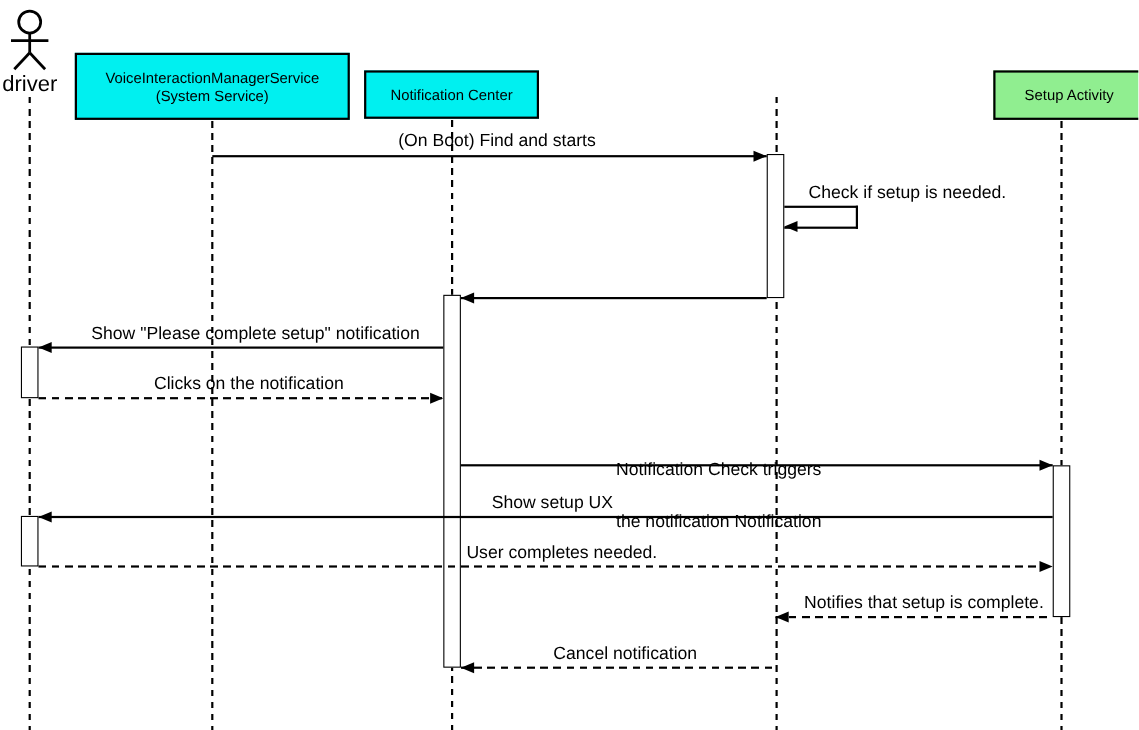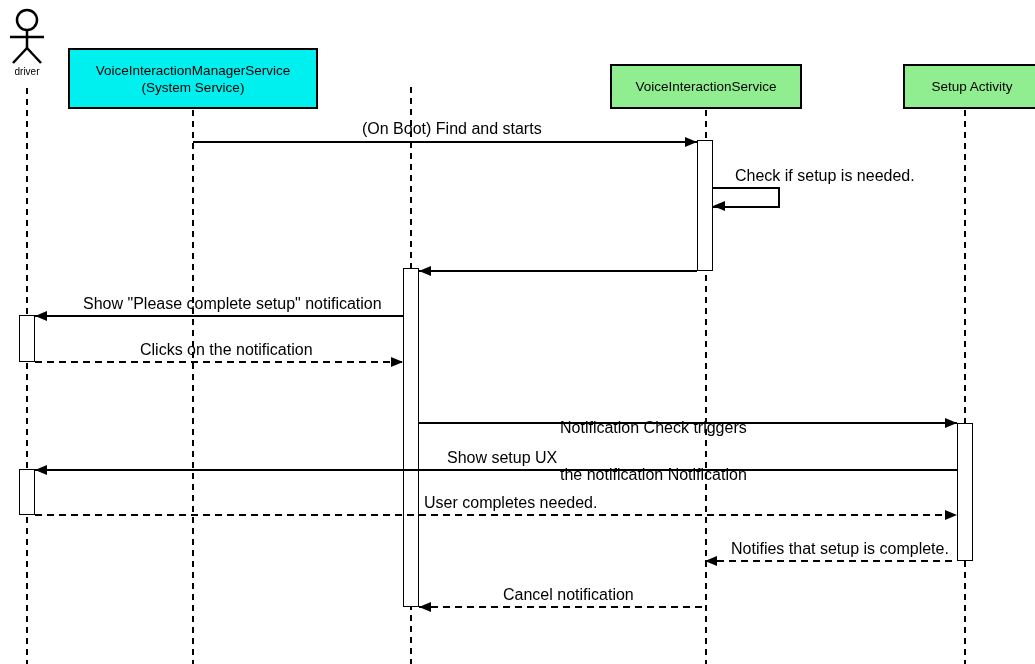--- a/index.html
+++ b/index.html
@@ -28,21 +28,21 @@
   .ah{position:absolute;width:0;height:0;border-top:5px solid transparent;border-bottom:5px solid transparent;z-index:4;}
   .ah.r{border-left:12px solid #000;}
   .ah.l{border-right:12px solid #000;}
   .selfloop{
     position:absolute;border:2px solid #000;border-left:none;background:transparent;z-index:3;
   }
   .mlabel{
     position:absolute;font-size:16px;line-height:15.5px;white-space:pre;z-index:5;background:transparent;
   }
   .actor{position:absolute;left:0;top:0;width:54px;z-index:2;}
-  .actor-label{position:absolute;left:2px;top:66px;width:50px;text-align:center;font-size:10px;}
+  .actor-label{position:absolute;left:2px;top:66px;width:50px;text-align:center;font-size:20px;}
 </style>
 </head>
 <body>
 
 <div class="canvas">
 
   <div class="lifeline" style="left:26px;top:88px;height:576px"></div>
   <div class="lifeline" style="left:192px;top:88px;height:576px"></div>
   <div class="lifeline" style="left:410px;top:87px;height:577px"></div>
   <div class="lifeline" style="left:705px;top:88px;height:576px"></div>
@@ -56,22 +56,22 @@
       <line x1="22" y1="41" x2="8" y2="56" stroke="#000" stroke-width="2.5"></line>
       <line x1="22" y1="41" x2="36" y2="56" stroke="#000" stroke-width="2.5"></line>
     </svg>
     <div class="actor-label">driver</div>
   </div>
 
   <div class="pbox fill-cyan" style="left:68px;top:27px;width:250px;height:61px">
     <div>VoiceInteractionManagerService</div>
     <div>(System Service)</div>
   </div>
-  <div class="pbox fill-green" style="left:610px;top:43px;width:192px;height:45px">
-    <div>VoiceInteractionService</div>
+  <div class="pbox fill-cyan" style="left:331px;top:43px;width:159px;height:44px">
+    <div>Notification Center</div>
   </div>
   <div class="pbox fill-green" style="left:903px;top:43px;width:138px;height:45px">
     <div>Setup Activity</div>
   </div>
 
   <div class="act" style="left:697px;top:140px;height:131px"></div>
   <div class="act" style="left:403px;top:268px;height:339px"></div>
   <div class="act" style="left:19px;top:315px;height:47px"></div>
   <div class="act" style="left:19px;top:469px;height:46px"></div>
   <div class="act" style="left:957px;top:423px;height:138px"></div>

